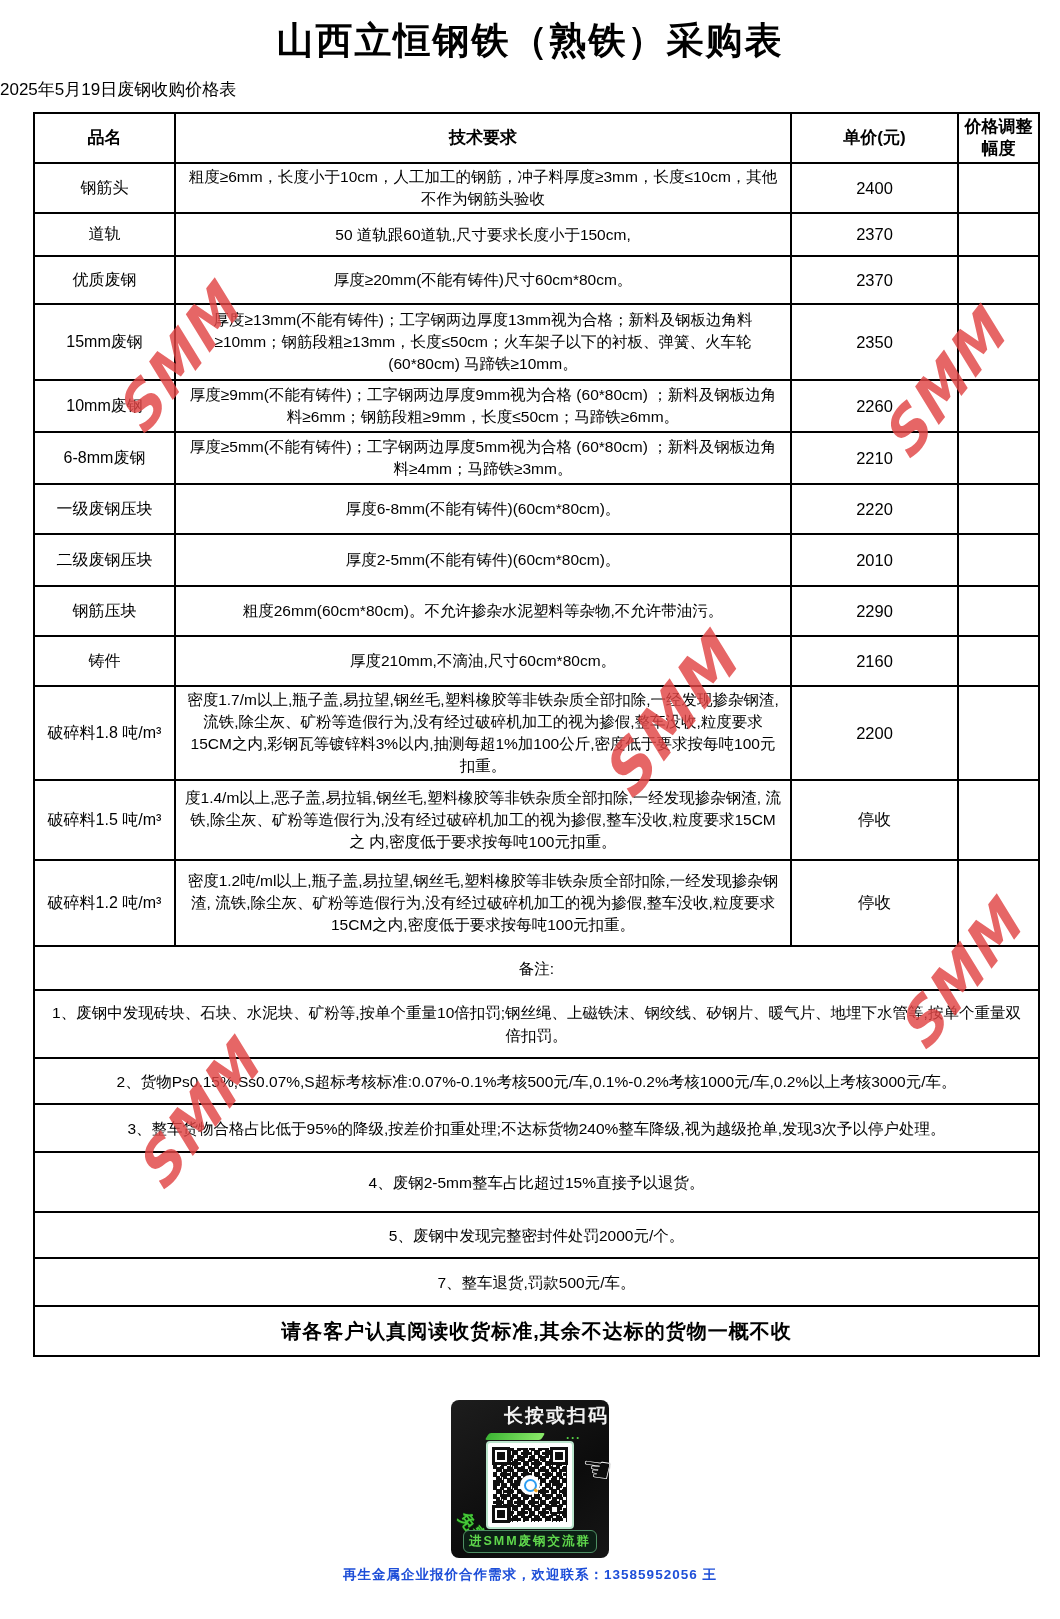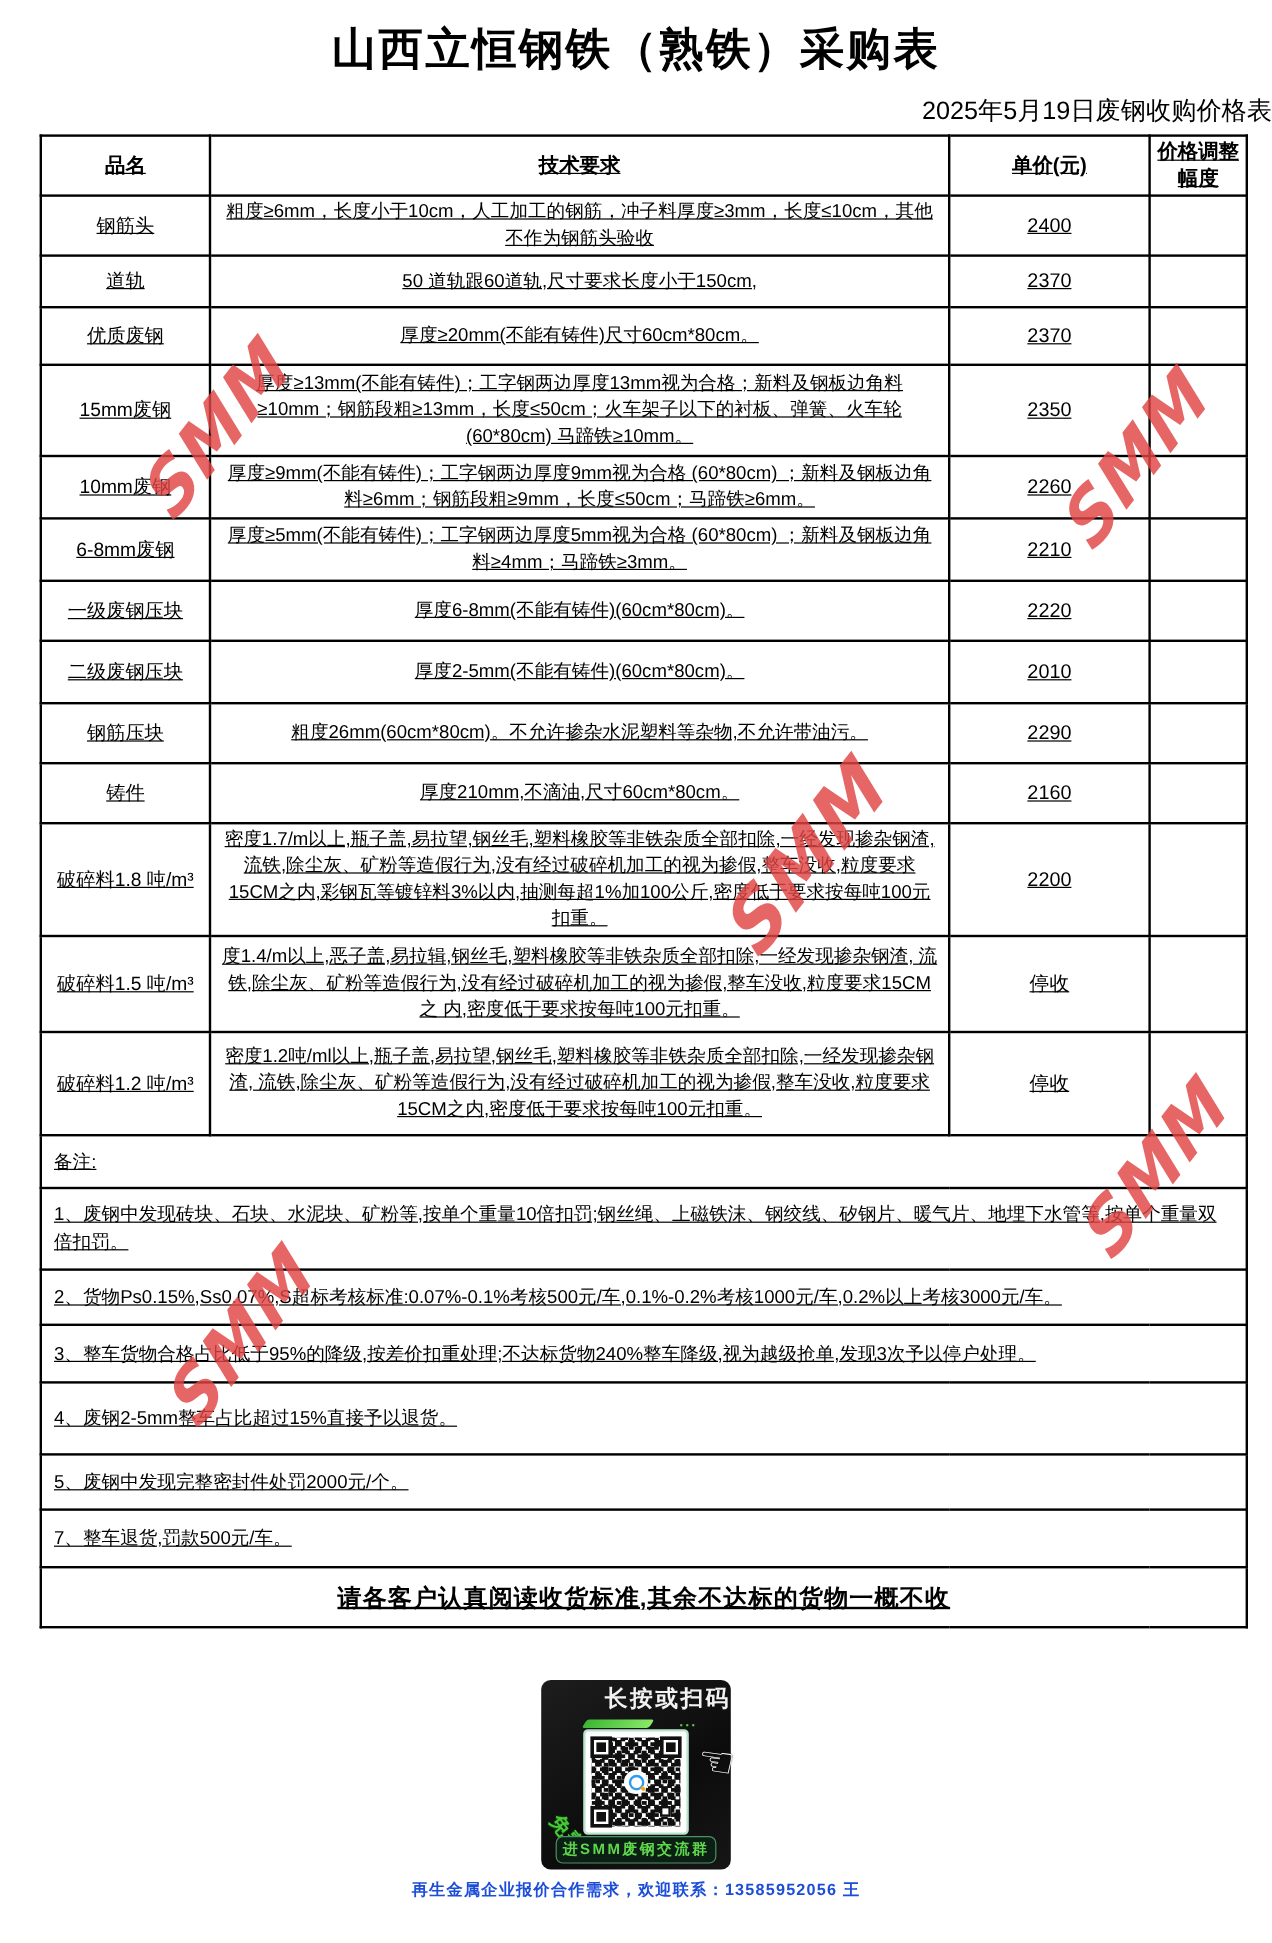--- a/index.html
+++ b/index.html
@@ -1,32 +1,32 @@
 <!DOCTYPE html>
 <html><head>
 <meta charset="utf-8">
 <style>
   html,body{margin:0;padding:0;background:#ffffff;}
   .page{position:relative;width:1060px;height:1619px;background:#fff;overflow:hidden;
         font-family:"Liberation Sans","DejaVu Sans",sans-serif;color:#000;}
 
   .doc-title{position:absolute;top:16px;left:0;width:100%;text-align:center;
              font-size:37px;font-weight:900;letter-spacing:2px;}
-  .doc-subtitle{position:absolute;top:78px;left:0;width:100%;text-align:right;
-                font-size:21px;font-weight:400;}
+  .doc-subtitle{position:absolute;top:78px;left:0;width:100%;text-align:left;
+                font-size:17px;font-weight:400;}
 
   table.price{position:absolute;left:33px;top:112px;width:1005px;
-              border-collapse:collapse;table-layout:fixed;text-decoration:underline;}
+              border-collapse:collapse;table-layout:fixed;}
   table.price td,table.price th{border:2px solid #000;overflow:hidden;}
   th.h-cell{font-size:17px;font-weight:700;text-align:center;padding:2px 4px;line-height:1.3;}
   td.c-name{font-size:16px;text-align:center;padding:2px 4px;margin-left:40px;}
   td.c-spec{font-size:15.5px;text-align:center;padding:2px 9px;line-height:1.42;}
   td.c-price{font-size:16.5px;text-align:center;padding:2px 4px;}
   td.c-adjust{font-size:15px;text-align:center;}
-  td.c-note{font-size:15.5px;text-align:left;padding:4px 10px;line-height:1.5;}
+  td.c-note{font-size:15.5px;text-align:center;padding:4px 10px;line-height:1.5;}
   td.c-final{font-size:20px;font-weight:900;text-align:center;letter-spacing:1px;}
 
   
   .wm{position:absolute;z-index:6;font-family:"DejaVu Sans",sans-serif;
       font-style:italic;font-weight:900;font-size:58px;letter-spacing:2px;
       color:rgba(224,68,68,.82);transform:rotate(-52deg) skewX(-10deg);
       pointer-events:none;white-space:nowrap;}
   .wm-1{left:100px;top:322px;}
   .wm-2{left:866px;top:347px;}
   .wm-3{left:584px;top:676px;font-size:64px;}

